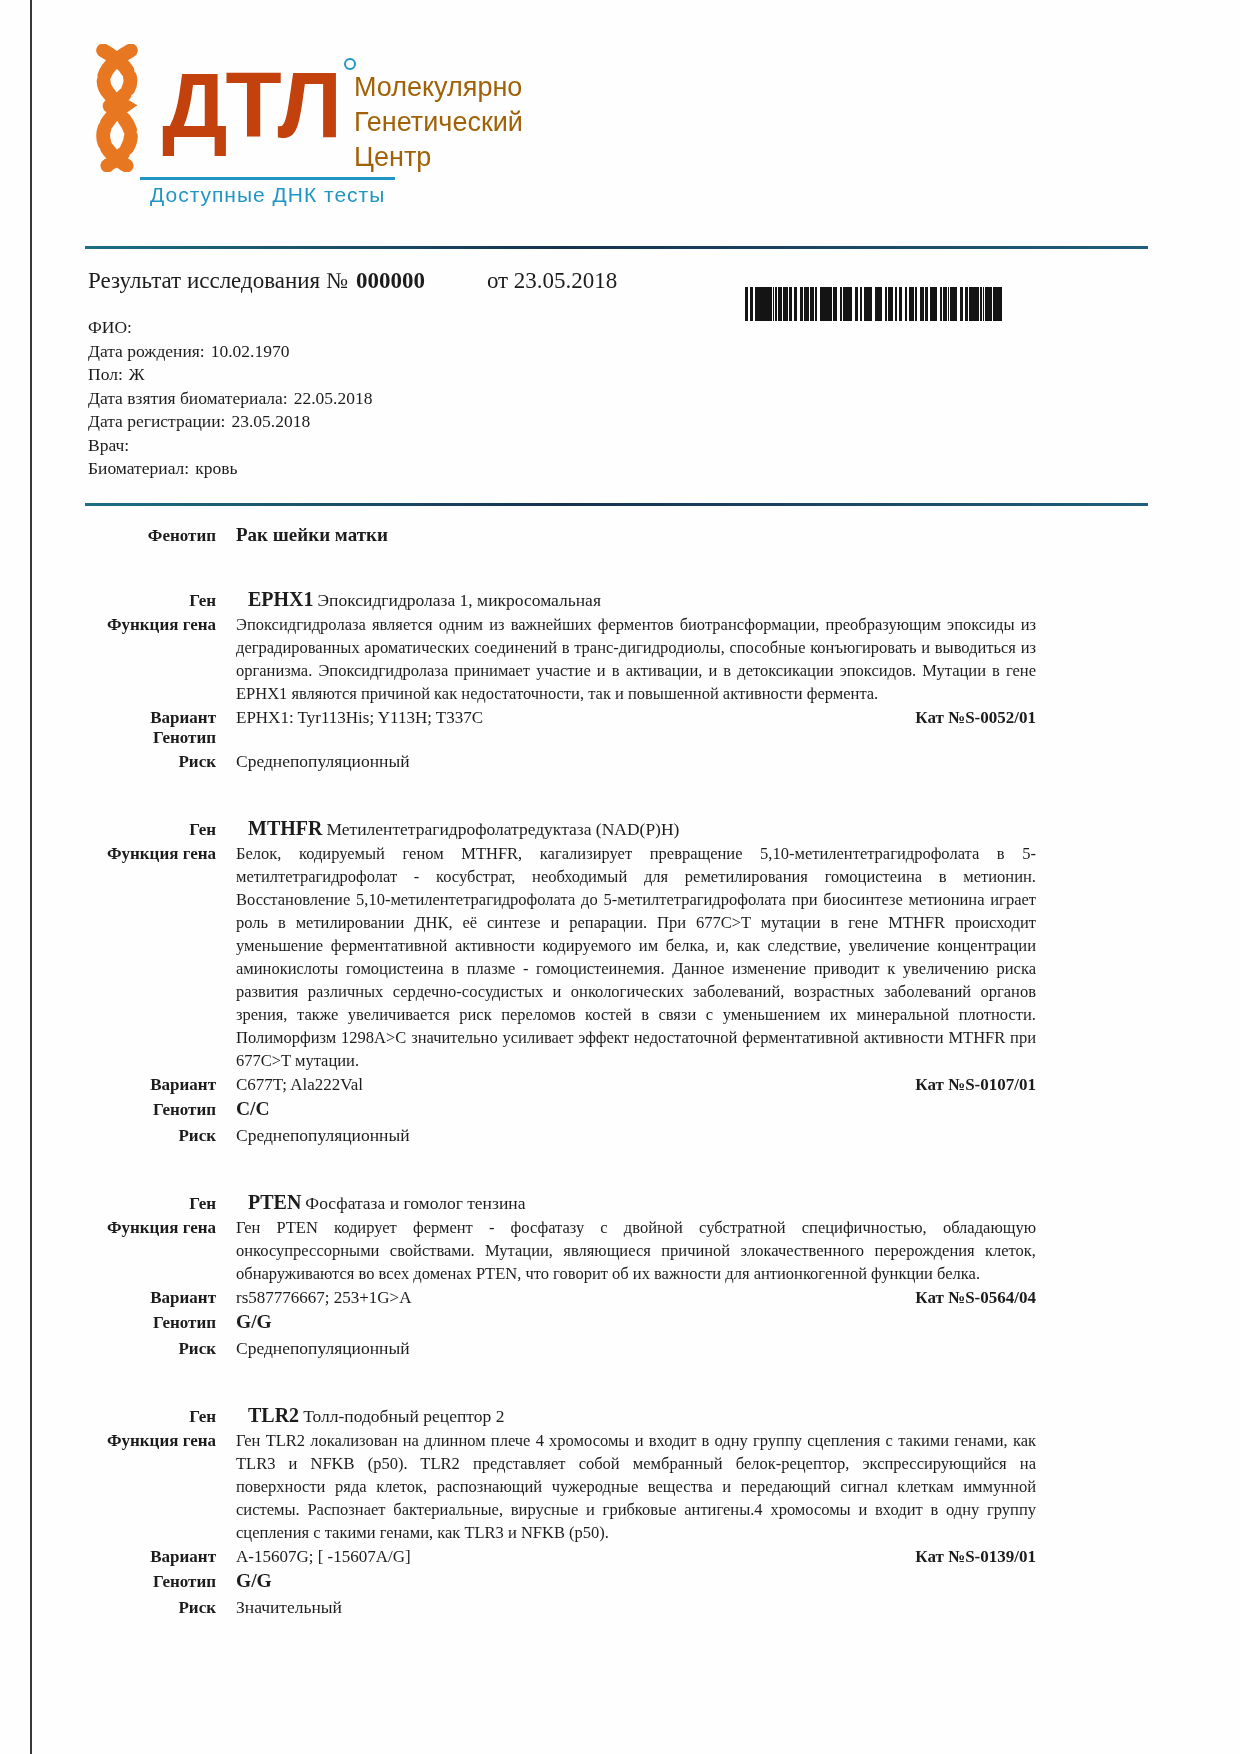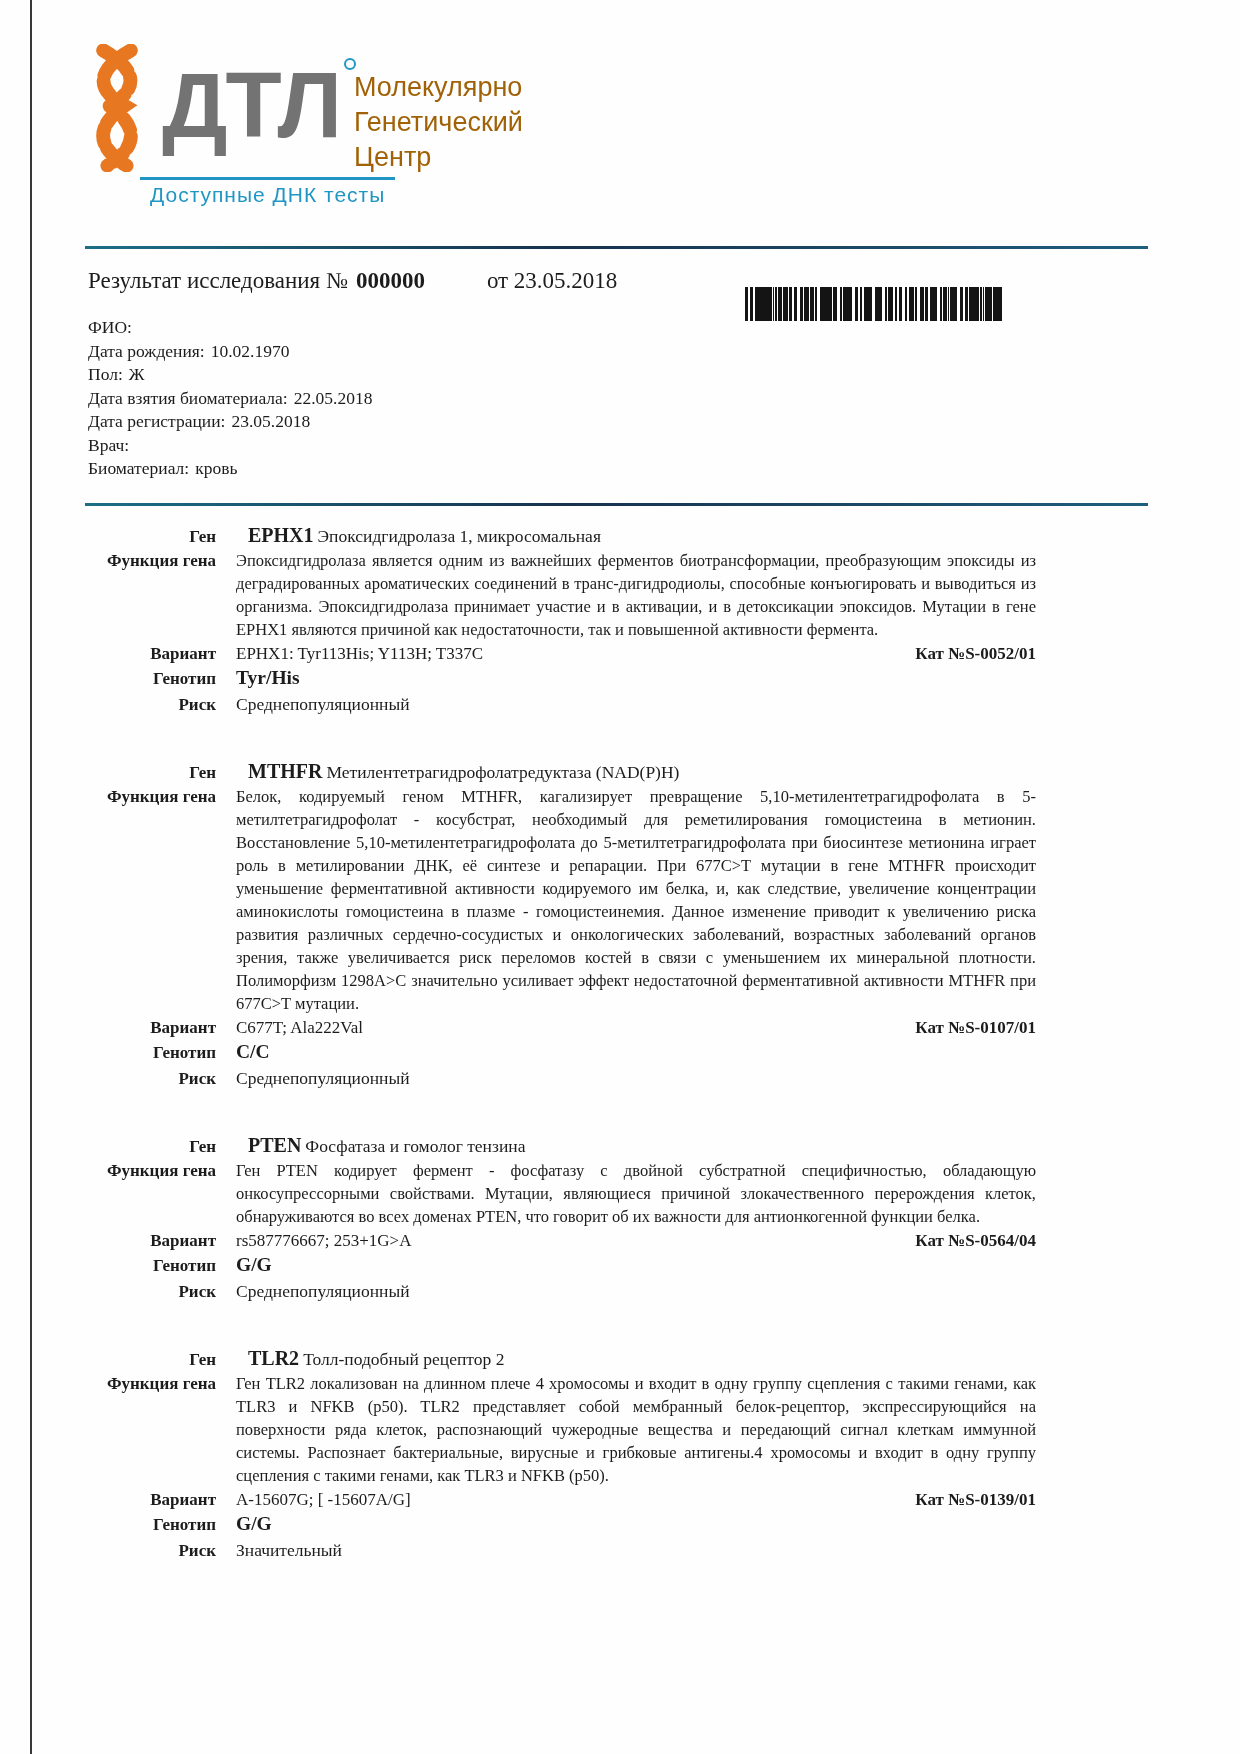--- a/index.html
+++ b/index.html
@@ -18,21 +18,21 @@
   }
 
   
   .logo { position:absolute; left:78px; top:44px; width:420px; }
   .logo-top { display:flex; align-items:flex-start; }
   .helix { width:78px; height:128px; flex:0 0 auto; }
   .acronym-wrap { position:relative; margin-left:6px; margin-top:18px; }
   .acronym {
     font-family:"Liberation Sans", sans-serif;
     font-weight:bold; font-size:92px; line-height:0.95;
-    letter-spacing:-2px; color:#737373;
+    letter-spacing:-2px; color:#c2410c;
   }
   .rmark {
     position:absolute; right:-16px; top:-4px;
     width:12px; height:12px; border:2px solid #2196c4; border-radius:50%;
     font-size:7px; color:#2196c4; text-align:center; line-height:11px;
     font-family:"Liberation Sans", sans-serif;
   }
   .tagline {
     margin-left:14px; margin-top:26px;
     font-family:"Liberation Sans", sans-serif;
@@ -142,40 +142,43 @@
     <div><span>Биоматериал:</span><span class="value">кровь</span></div>
   </div>
 
   <div class="barcode"></div>
 
   <div class="rule rule2"></div>
 
   <main class="content">
 
 
+    <div class="row phenotype-row">
+      <div class="lbl">Фенотип</div>
+      <div class="phenotype">Рак шейки матки</div>
+    </div>
 
     <section class="gene-block">
       <div class="row gene-title-row">
         <div class="lbl">Ген</div>
         <div><span class="gene-name">EPHX1</span> <span class="gene-desc">Эпоксидгидролаза 1, микросомальная</span></div>
       </div>
       <div class="row">
         <div class="lbl">Функция гена</div>
         <p class="gene-function">Эпоксидгидролаза является одним из важнейших ферментов биотрансформации, преобразующим эпоксиды из деградированных ароматических соединений в транс-дигидродиолы, способные конъюгировать и выводиться из организма. Эпоксидгидролаза принимает участие и в активации, и в детоксикации эпоксидов. Мутации в гене EPHX1 являются причиной как недостаточности, так и повышенной активности фермента.</p>
       </div>
       <div class="row variant-row">
         <div class="lbl">Вариант</div>
         <div class="variant-line">
           <span class="variant-text">EPHX1: Tyr113His; Y113H; T337C</span>
           <span class="catalog">Кат №S-0052/01</span>
         </div>
       </div>
       <div class="row">
         <div class="lbl">Генотип</div>
-        <div class="genotype">Tyr/His</div>
       </div>
       <div class="row">
         <div class="lbl">Риск</div>
         <div class="risk">Среднепопуляционный</div>
       </div>
     </section>
 
     <section class="gene-block">
       <div class="row gene-title-row">
         <div class="lbl">Ген</div>

